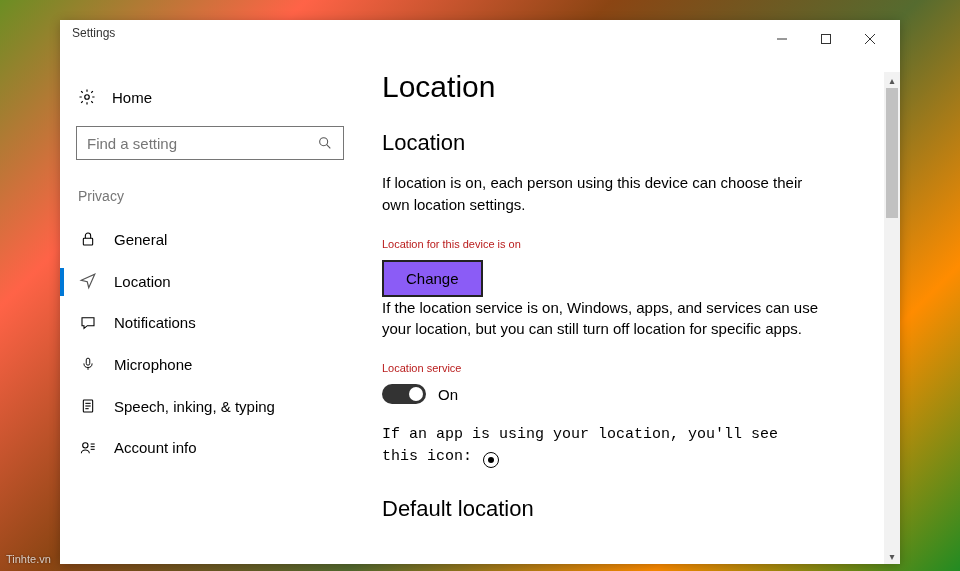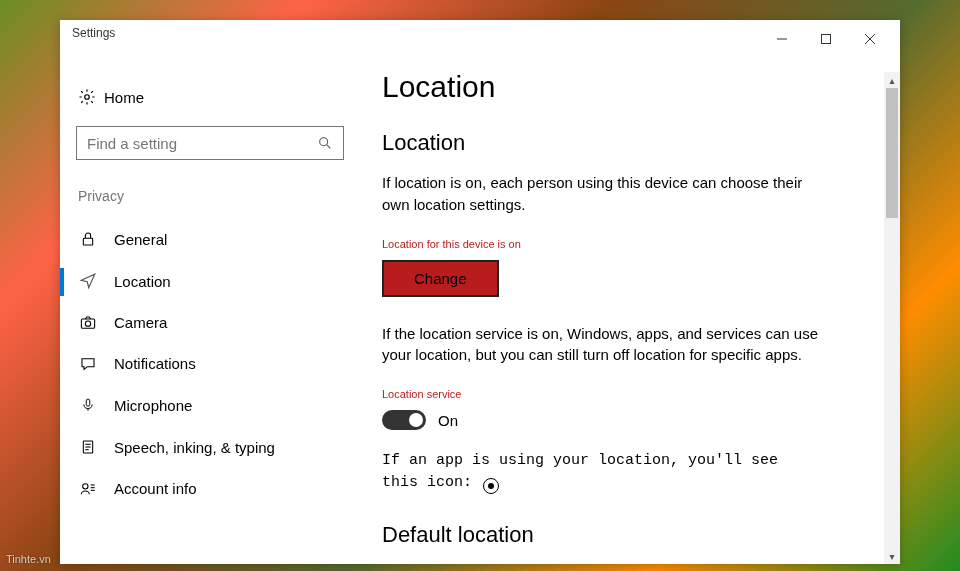--- a/index.html
+++ b/index.html
@@ -39,21 +39,21 @@
     flex: 1;
     display: flex;
     overflow: hidden;
     position: relative;
   }
   .sidebar {
     width: 300px;
     padding: 28px 16px 0 16px;
   }
   .home-row {
-    display:flex; align-items:center; gap:8px;
+    display:flex; align-items:center; gap:16px;
     padding: 8px 2px 20px 2px;
   }
   .home-row .label { font-size: 15px; color:#000; }
   .search-box {
     border: 1px solid #767676;
     height: 34px;
     display:flex; align-items:center;
     padding: 16px 10px;
     margin-bottom: 28px;
   }
@@ -84,25 +84,24 @@
     padding: 18px 30px 0 22px;
     overflow-y: auto;
     position: relative;
   }
   .page-title { font-size: 30px; font-weight: 300; color:#000; margin-bottom: 26px; }
   .section-heading { font-size: 22px; font-weight: 400; color:#000; margin-bottom: 16px; }
   .body-text { font-size: 15px; color:#000; line-height: 1.45; margin-bottom: 22px; max-width: 440px;}
   .status-text { font-size: 11px; color:#b91c1c; margin-bottom: 10px; }
   .change-btn {
     display:inline-block;
-    background:#b91c1c;
+    background:#8b5cf6;
     border:2px solid #222;
-    padding: 8px 30px;
+    padding: 8px 22px;
     font-size: 15px;
-    margin-bottom: 26px;
     cursor: pointer;
   }
   .toggle-row { display:flex; align-items:center; gap:12px; margin-bottom: 20px;}
   .toggle {
     width: 44px; height: 20px; border-radius: 10px;
     background:#333; position:relative;
   }
   .toggle .knob {
     position:absolute; right:3px; top:3px;
     width:14px; height:14px; border-radius:50%; background:#fff;
@@ -202,30 +201,20 @@
 
       <div class="nav-item active">
         <span class="icon-slot">
           <svg width="18" height="18" viewBox="0 0 24 24" fill="none" stroke="#555" stroke-width="1.6">
               <path d="M3 11l18-8-8 18-2-8-8-2z"></path>
             </svg>
         </span>
         <span>Location</span>
       </div>
 
-      <div class="nav-item">
-        <span class="icon-slot">
-          <svg width="18" height="16" viewBox="0 0 24 24" fill="none" stroke="#000" stroke-width="1.6">
-              <rect x="2" y="6" width="20" height="14" rx="2"></rect>
-              <circle cx="12" cy="13" r="4"></circle>
-              <path d="M8 6l2-3h4l2 3"></path>
-            </svg>
-        </span>
-        <span>Camera</span>
-      </div>
 
       <div class="nav-item">
         <span class="icon-slot">
           <svg width="18" height="16" viewBox="0 0 24 24" fill="none" stroke="#000" stroke-width="1.6">
               <path d="M3 4h18v12H11l-5 4v-4H3z"></path>
             </svg>
         </span>
         <span>Notifications</span>
       </div>
 

